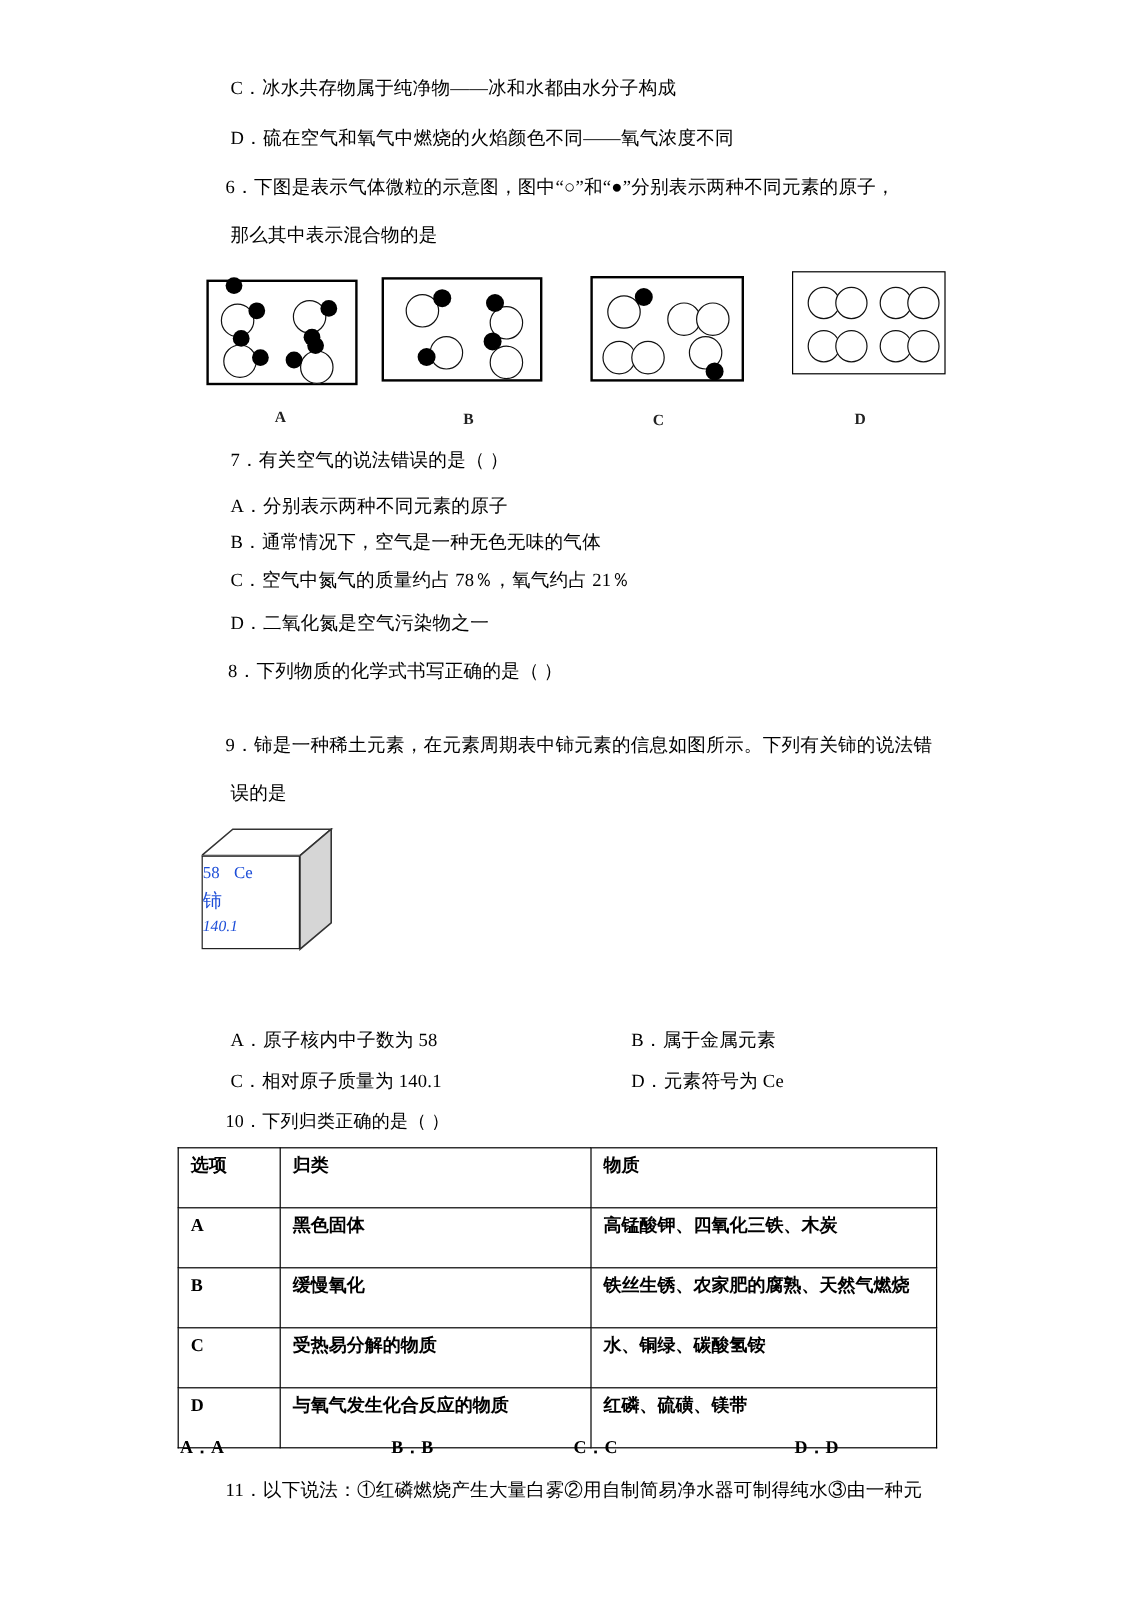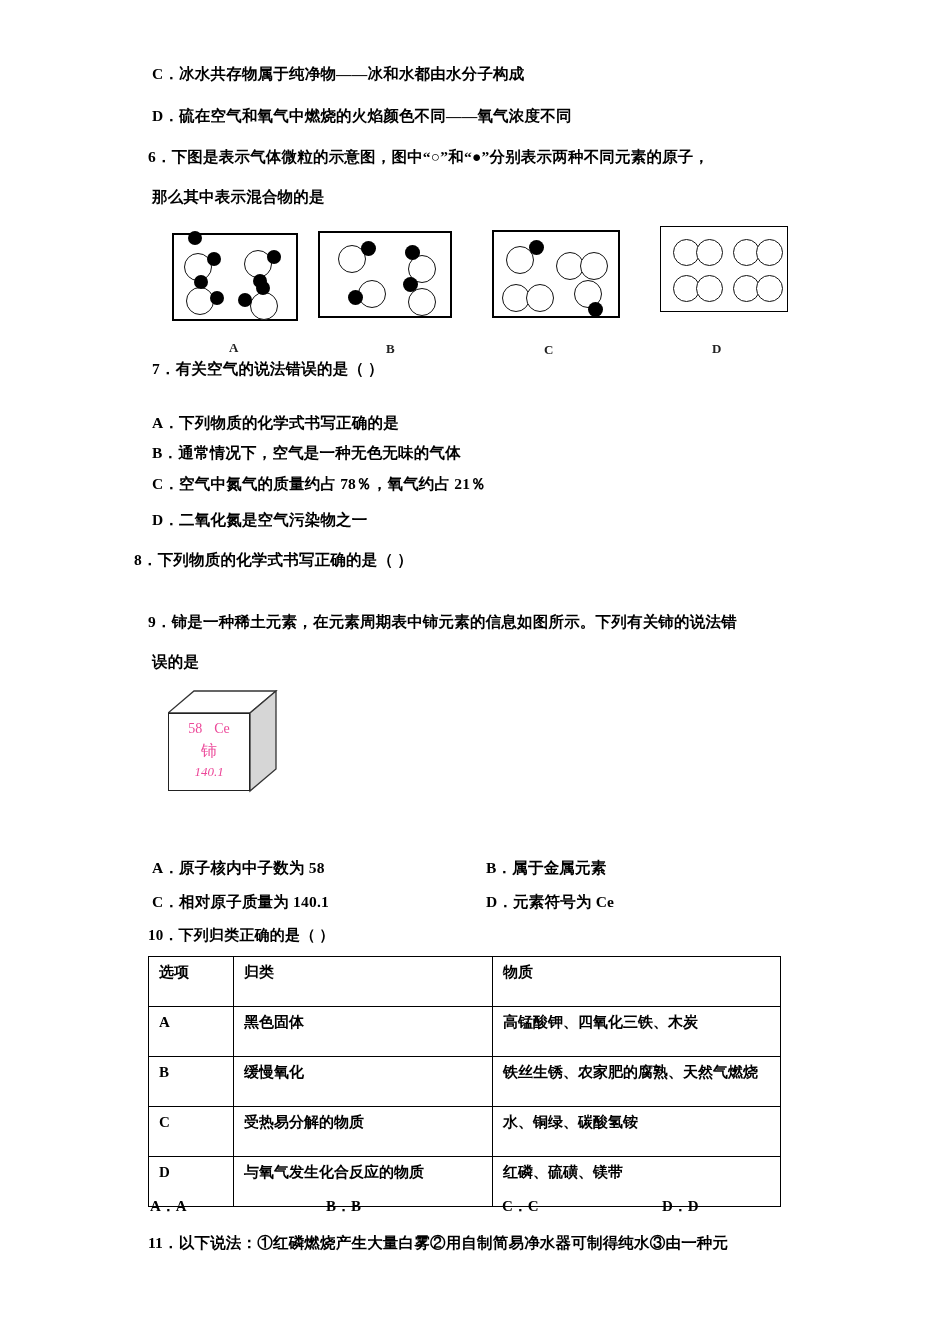--- a/index.html
+++ b/index.html
@@ -19,25 +19,26 @@
   .page {
     position: absolute;
     left: 0; top: 0;
     width: 950px;
     height: 1344px;
   }
 
   
   .tline {
     position: absolute;
-    font-weight: bold;
+    font-weight: normal;
     font-size: 15.5px;
     line-height: 1.1;
     white-space: nowrap;
     letter-spacing: 0.2px;
+    margin-left: 40px;
   }
 
   
   .mbox {
     position: absolute;
     border: 2px solid #000;
     background: #fff;
     box-sizing: border-box;
   }
   .mbox.thinborder { border-width: 1.6px; }
@@ -78,23 +79,23 @@
     width: 82px;
     height: 78px;
     border: 1.4px solid #222;
     background: #fff;
     box-sizing: border-box;
     z-index: 3;
   }
   .cube-txt {
     position: absolute;
     width: 100%;
-    text-align: center;
+    text-align: left;
     font-family: "Liberation Serif", serif;
-    color: #ec4899;
+    color: #1d4ed8;
     white-space: nowrap;
   }
   .cube-num  { top: 7px;  font-size: 14px; letter-spacing: 0px; }
   .cube-name { top: 27px; font-size: 16px; font-weight: normal; }
   .cube-mass { top: 50px; font-size: 13px; font-style: italic; }
   .cube-num .sym { margin-left: 12px; }
 
   
   .q10-table {
     position: absolute;
@@ -200,27 +201,27 @@
       <div class="big-o" style="left:95px; top:12px; width:27px; height:27px;"></div>
 
       <div class="big-o" style="left:12px; top:48px; width:27px; height:27px;"></div>
       <div class="big-o" style="left:35px; top:48px; width:27px; height:27px;"></div>
       <div class="big-o" style="left:72px; top:48px; width:27px; height:27px;"></div>
       <div class="big-o" style="left:95px; top:48px; width:27px; height:27px;"></div>
     </div>
     <div class="boxlabel" style="left:712px; top:341px;">D</div>
   </div>
 
-  <div class="tline" style="left:152px; top:360px;">7．有关空气的说法错误的是（      ）</div>
-  <div class="tline" style="left:152px; top:414px;">A．下列物质的化学式书写正确的是</div>
+  <div class="tline" style="left:152px; top:375px;">7．有关空气的说法错误的是（      ）</div>
+  <div class="tline" style="left:152px; top:414px;">A．分别表示两种不同元素的原子</div>
   <div class="tline" style="left:152px; top:444px;">B．通常情况下，空气是一种无色无味的气体</div>
   <div class="tline" style="left:152px; top:475px;">C．空气中氮气的质量约占 78％，氧气约占 21％</div>
   <div class="tline" style="left:152px; top:511px;">D．二氧化氮是空气污染物之一</div>
 
-  <div class="tline" style="left:134px; top:551px;">8．下列物质的化学式书写正确的是（      ）</div>
+  <div class="tline" style="left:150px; top:551px;">8．下列物质的化学式书写正确的是（      ）</div>
 
   <div class="tline" style="left:148px; top:613px;">9．铈是一种稀土元素，在元素周期表中铈元素的信息如图所示。下列有关铈的说法错</div>
   <div class="tline" style="left:152px; top:653px;">误的是</div>
 
   <div class="cube-wrap">
     <svg width="118" height="104" viewBox="0 0 118 104" style="position:absolute;left:0;top:0;">
 
       <polygon points="0,23 26,1 108,1 82,23" fill="#ffffff" stroke="#333" stroke-width="1.3"></polygon>
 
       <polygon points="82,23 108,1 108,79 82,101" fill="#d6d6d6" stroke="#333" stroke-width="1.3"></polygon>
@@ -267,19 +268,19 @@
         <td>D</td>
         <td>与氧气发生化合反应的物质</td>
         <td>红磷、硫磺、镁带</td>
       </tr>
     </tbody>
   </table>
 
   <div class="ans-row">
     <span style="left:0px;">A．A</span>
     <span style="left:176px;">B．B</span>
-    <span style="left:352px;">C．C</span>
+    <span style="left:328px;">C．C</span>
     <span style="left:512px;">D．D</span>
   </div>
 
   <div class="tline" style="left:148px; top:1234px;text-align:right;">11．以下说法：①红磷燃烧产生大量白雾②用自制简易净水器可制得纯水③由一种元</div>
 
 </div>
 
 </body></html>

